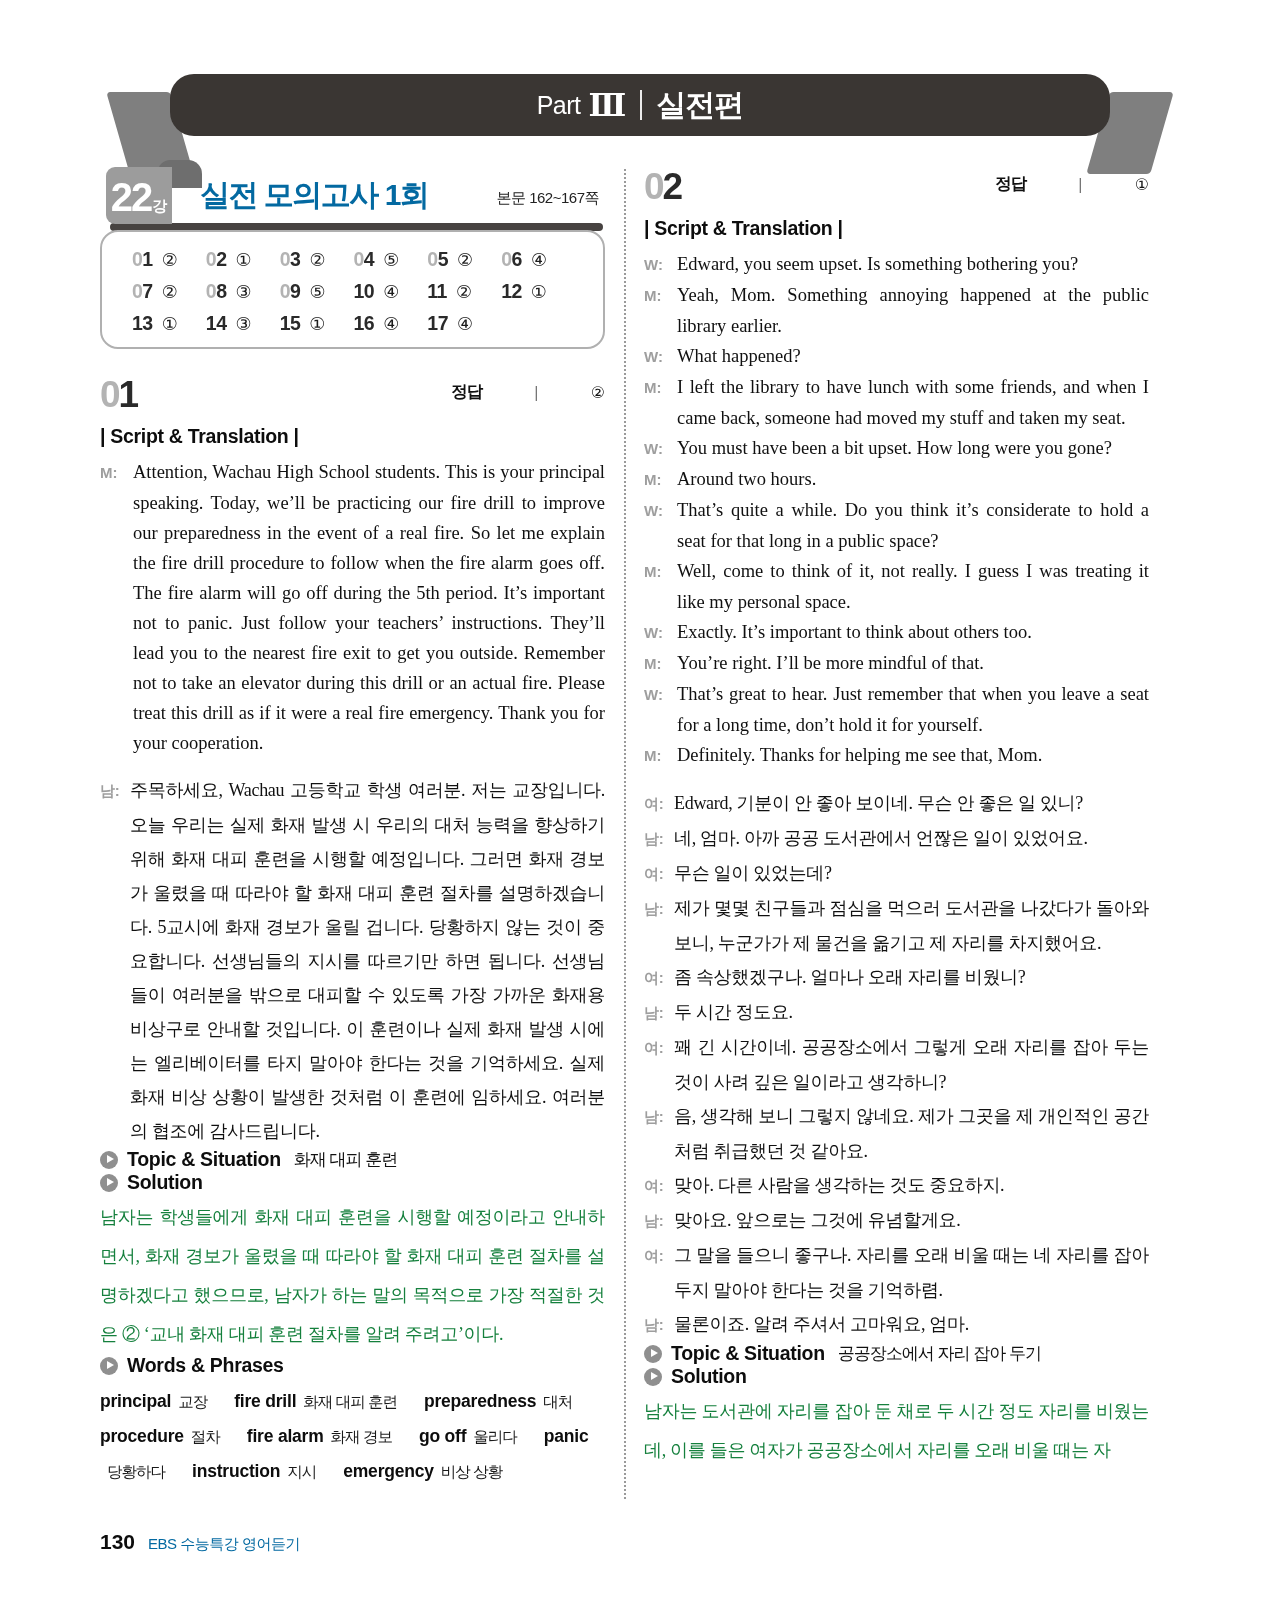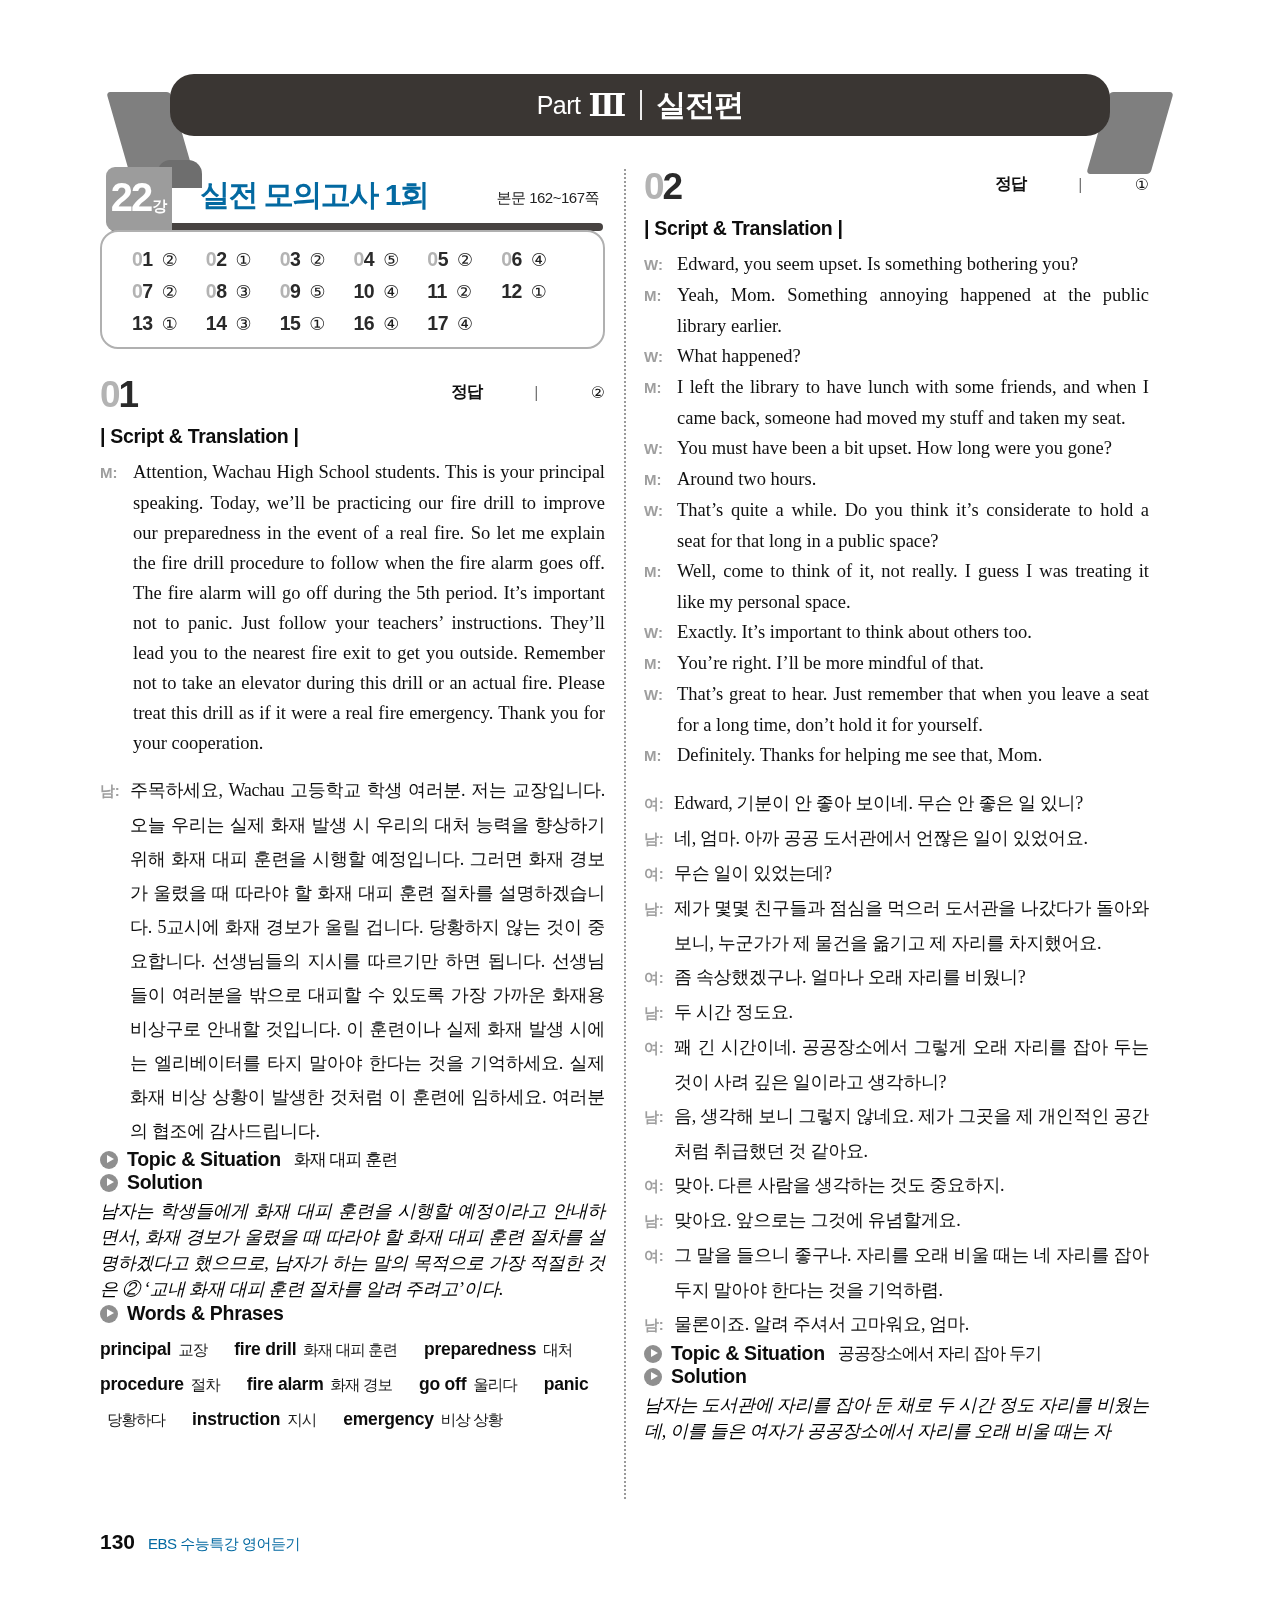--- a/index.html
+++ b/index.html
@@ -22,21 +22,21 @@
   .banner-divider { width:2px; height:30px; background:#ffffff; opacity:.9; }
   .banner-title { font-size:30px; font-weight:bold; letter-spacing:-1px; }
   
   .columns { position:absolute; left:100px; top:165px; width:1050px; display:flex; }
   .col { width:505px; }
   .col-divider { width:0; border-left:2px dotted #9a9a9a; margin:4px 18px 0 19px; min-height:1330px; }
   
   .lesson-header { position:relative; height:66px; }
   .badge-curl { position:absolute; left:58px; top:-5px; width:44px; height:28px; background:#6e6e6e; border-radius:12px 14px 0 0; z-index:1; }
   .lesson-badge {
-    position:absolute; left:6px; top:2px; width:66px; height:64px; background:#9c9c9c; z-index:2;
+    position:absolute; left:6px; top:2px; width:66px; height:57px; background:#9c9c9c; z-index:2;
     border-radius:9px 0 0 9px; color:#fff; display:flex; align-items:baseline; justify-content:center; padding-top:4px;
   }
   .badge-num { font-size:40px; font-weight:bold; line-height:52px; letter-spacing:-2px; }
   .badge-suffix { font-size:15px; font-weight:bold; margin-left:1px; }
   .header-rule { position:absolute; left:10px; right:2px; bottom:0; height:8px; background:#474341; border-radius:4px; z-index:0; }
   .lesson-title { position:absolute; left:100px; top:10px; font-size:30px; font-weight:bold; letter-spacing:-1.5px; color:#0369a1; }
   .lesson-pageref { position:absolute; right:6px; top:24px; font-size:15px; letter-spacing:-0.5px; color:#222; }
   
   .answer-box { margin-top:-1px; border:2px solid #b0b0b0; border-radius:18px; padding:16px 28px 12px 30px; background:#fff; position:relative; z-index:3; }
   .answer-grid { display:grid; grid-template-columns:repeat(6,1fr); row-gap:9px; }
@@ -60,21 +60,21 @@
   .en-line { font-family:"Liberation Serif","DejaVu Serif",serif; font-size:18.5px; line-height:30px; padding-left:33px; text-indent:-33px; }
   .ko-line { font-family:"Liberation Serif","DejaVu Serif",serif; font-size:18px; line-height:34px; padding-left:30px; text-indent:-30px; letter-spacing:-0.3px; }
   .spk { display:inline-block; width:33px; text-indent:0; font-family:"Liberation Sans","DejaVu Sans",sans-serif; font-weight:bold; font-size:15px; color:#9e9e9e; }
   .ko-line .spk { width:30px; }
   
   .feature-line { display:flex; align-items:center; margin-top:0; }
   .play-icon { width:18px; height:18px; border-radius:50%; background:#8f8f8f; position:relative; flex:none; margin-right:9px; }
   .play-icon::after { content:""; position:absolute; left:7px; top:4.5px; border-left:7px solid #fff; border-top:4.5px solid transparent; border-bottom:4.5px solid transparent; }
   .feature-label { font-weight:bold; font-size:19.5px; letter-spacing:-0.3px; color:#0d0d0d; }
   .feature-text { font-size:17px; margin-left:13px; letter-spacing:-1px; color:#111; }
-  .solution-text { font-family:"Liberation Serif","DejaVu Serif",serif; font-size:18px; line-height:26px; text-align:justify; letter-spacing:-0.3px; margin-top:4px; color:#000000;font-style:italic; }
+  .solution-text { font-family:"Liberation Serif","DejaVu Serif",serif; font-size:18px; line-height:39px; text-align:justify; letter-spacing:-0.3px; margin-top:4px; color:#15803d; }
   .words { margin-top:7px; line-height:34px; }
   .word-pair { margin-right:27px; }
   .w-en { font-weight:bold; font-size:17.5px; letter-spacing:-0.2px; color:#0d0d0d; }
   .w-ko { font-size:15.5px; margin-left:7px; color:#1a1a1a; letter-spacing:-1px; }
   
   .footer { position:absolute; left:100px; top:1530px; display:flex; align-items:baseline; }
   .page-num { font-size:21px; font-weight:bold; color:#0d0d0d; }
   .book-title { font-size:15px; margin-left:13px; color:#0369a1; letter-spacing:-0.5px; }
 </style>
 </head>

